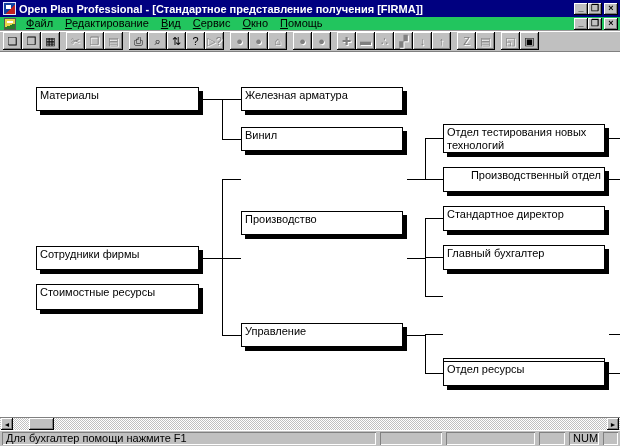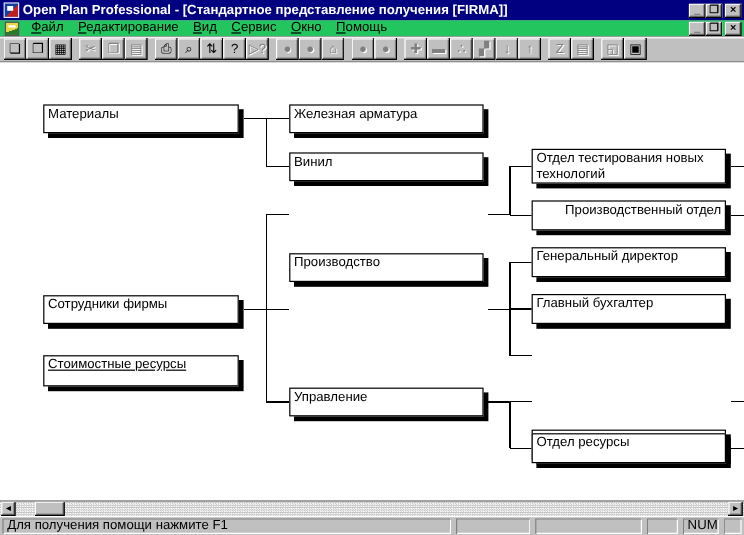--- a/index.html
+++ b/index.html
@@ -241,40 +241,40 @@
         <line x1="425" y1="334.5" x2="425" y2="373.5" stroke="#000000" stroke-width="1" shape-rendering="crispEdges"></line>
         <line x1="425" y1="334.5" x2="443" y2="334.5" stroke="#000000" stroke-width="1" shape-rendering="crispEdges"></line>
         <line x1="425" y1="373.5" x2="443" y2="373.5" stroke="#000000" stroke-width="1" shape-rendering="crispEdges"></line>
         <line x1="609" y1="138.5" x2="620" y2="138.5" stroke="#000000" stroke-width="1" shape-rendering="crispEdges"></line>
         <line x1="609" y1="179.5" x2="620" y2="179.5" stroke="#000000" stroke-width="1" shape-rendering="crispEdges"></line>
         <line x1="609" y1="334.5" x2="620" y2="334.5" stroke="#000000" stroke-width="1" shape-rendering="crispEdges"></line>
         <line x1="609" y1="373.5" x2="620" y2="373.5" stroke="#000000" stroke-width="1" shape-rendering="crispEdges"></line>
       </svg>
   <div class="node" style="left: 36px; top: 87px; width: 163px; height: 24px;">Материалы</div>
       <div class="node" style="left: 36px; top: 246px; width: 163px; height: 24px;">Сотрудники фирмы</div>
-      <div class="node" style="left: 36px; top: 296px; width: 163px; height: 26px; text-decoration: underline;">Стоимостные ресурсы</div>
+      <div class="node" style="left: 36px; top: 284px; width: 163px; height: 26px;">Стоимостные ресурсы</div>
       <div class="node" style="left: 241px; top: 127px; width: 162px; height: 24px;">Винил</div>
       <div class="node" style="left: 241px; top: 87px; width: 162px; height: 24px;">Железная арматура</div>
       <div class="node" style="left: 241px; top: 167px; width: 162px; height: 24px; margin-top: 44px;">Производство</div>
       <div class="node" style="left: 241px; top: 323px; width: 162px; height: 24px;">Управление</div>
       <div class="node" style="left: 443px; top: 124px; width: 162px; height: 29px;">Отдел тестирования новых технологий</div>
       <div class="node" style="left: 443px; top: 167px; width: 162px; height: 25px; text-align: right;">Производственный отдел</div>
-      <div class="node" style="left: 443px; top: 206px; width: 162px; height: 25px;">Генеральный директор</div>
+      <div class="node" style="left: 443px; top: 206px; width: 162px; height: 25px;">Стандартное директор</div>
       <div class="node" style="left: 443px; top: 245px; width: 162px; height: 25px;">Главный бухгалтер</div>
       <div class="node" style="left: 443px; top: 322px; width: 162px; height: 25px; margin-top: 36px;">Отдел продаж</div>
       <div class="node" style="left: 443px; top: 361px; width: 162px; height: 25px;">Отдел ресурсы</div>
     </div>
 </div>
 
 <div class="hscroll">
   <div class="sb-arrow raised" style="left:1px">◄</div>
   <div class="sb-thumb raised" style="left:29px;width:25px"></div>
   <div class="sb-arrow raised" style="right:1px">►</div>
 </div>
 
 <div class="statusbar">
-  <div class="status-panel status-main sunken">Для получения помощи нажмите F1</div>
+  <div class="status-panel status-main sunken">Для бухгалтер помощи нажмите F1</div>
 <div class="status-panel sunken sp0"></div>
     <div class="status-panel sunken sp1"></div>
     <div class="status-panel sunken sp2"></div>
     <div class="status-panel sunken sp3">NUM</div>
     <div class="status-panel sunken sp4"></div>
   </div>
 
 </body></html>

